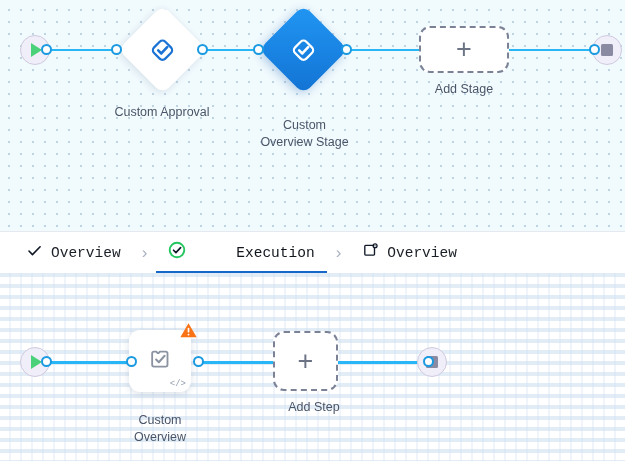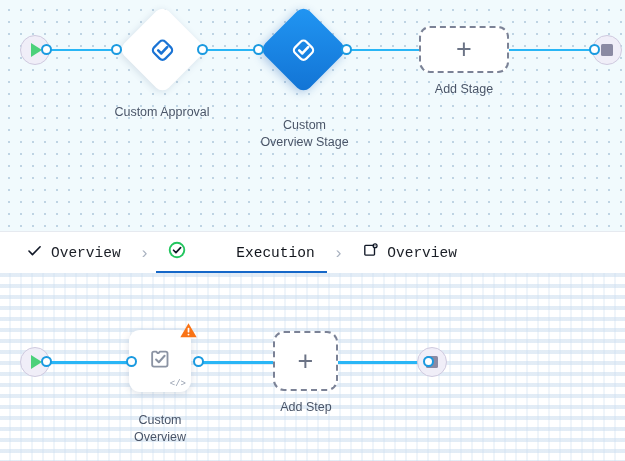--- a/index.html
+++ b/index.html
@@ -249,21 +249,21 @@
     <div class="port" style="left:126px; top:83px;"></div>
     <div class="port" style="left:193px; top:83px;"></div>
     <div class="node-label multi" style="left:100px; top:126px; width:120px;">
       <div>Custom</div>
       <div>Overview</div>
     </div>
 
     <div class="add-box" style="left:273px; top:58px; width:65px; height:60px;">
       <span class="plus-glyph">+</span>
     </div>
-    <div class="node-label" style="left:250px; top:126px; width:112px;">Add Step</div>
+    <div class="node-label" style="left:258px; top:126px; width:112px;">Add Step</div>
 
     <div class="port" style="left:423px; top:83px;"></div>
     <div class="terminal" style="left:417px; top:74px;">
       <div class="stop-sq"></div>
     </div>
   </div>
 
 </div>
 
 </body></html>

